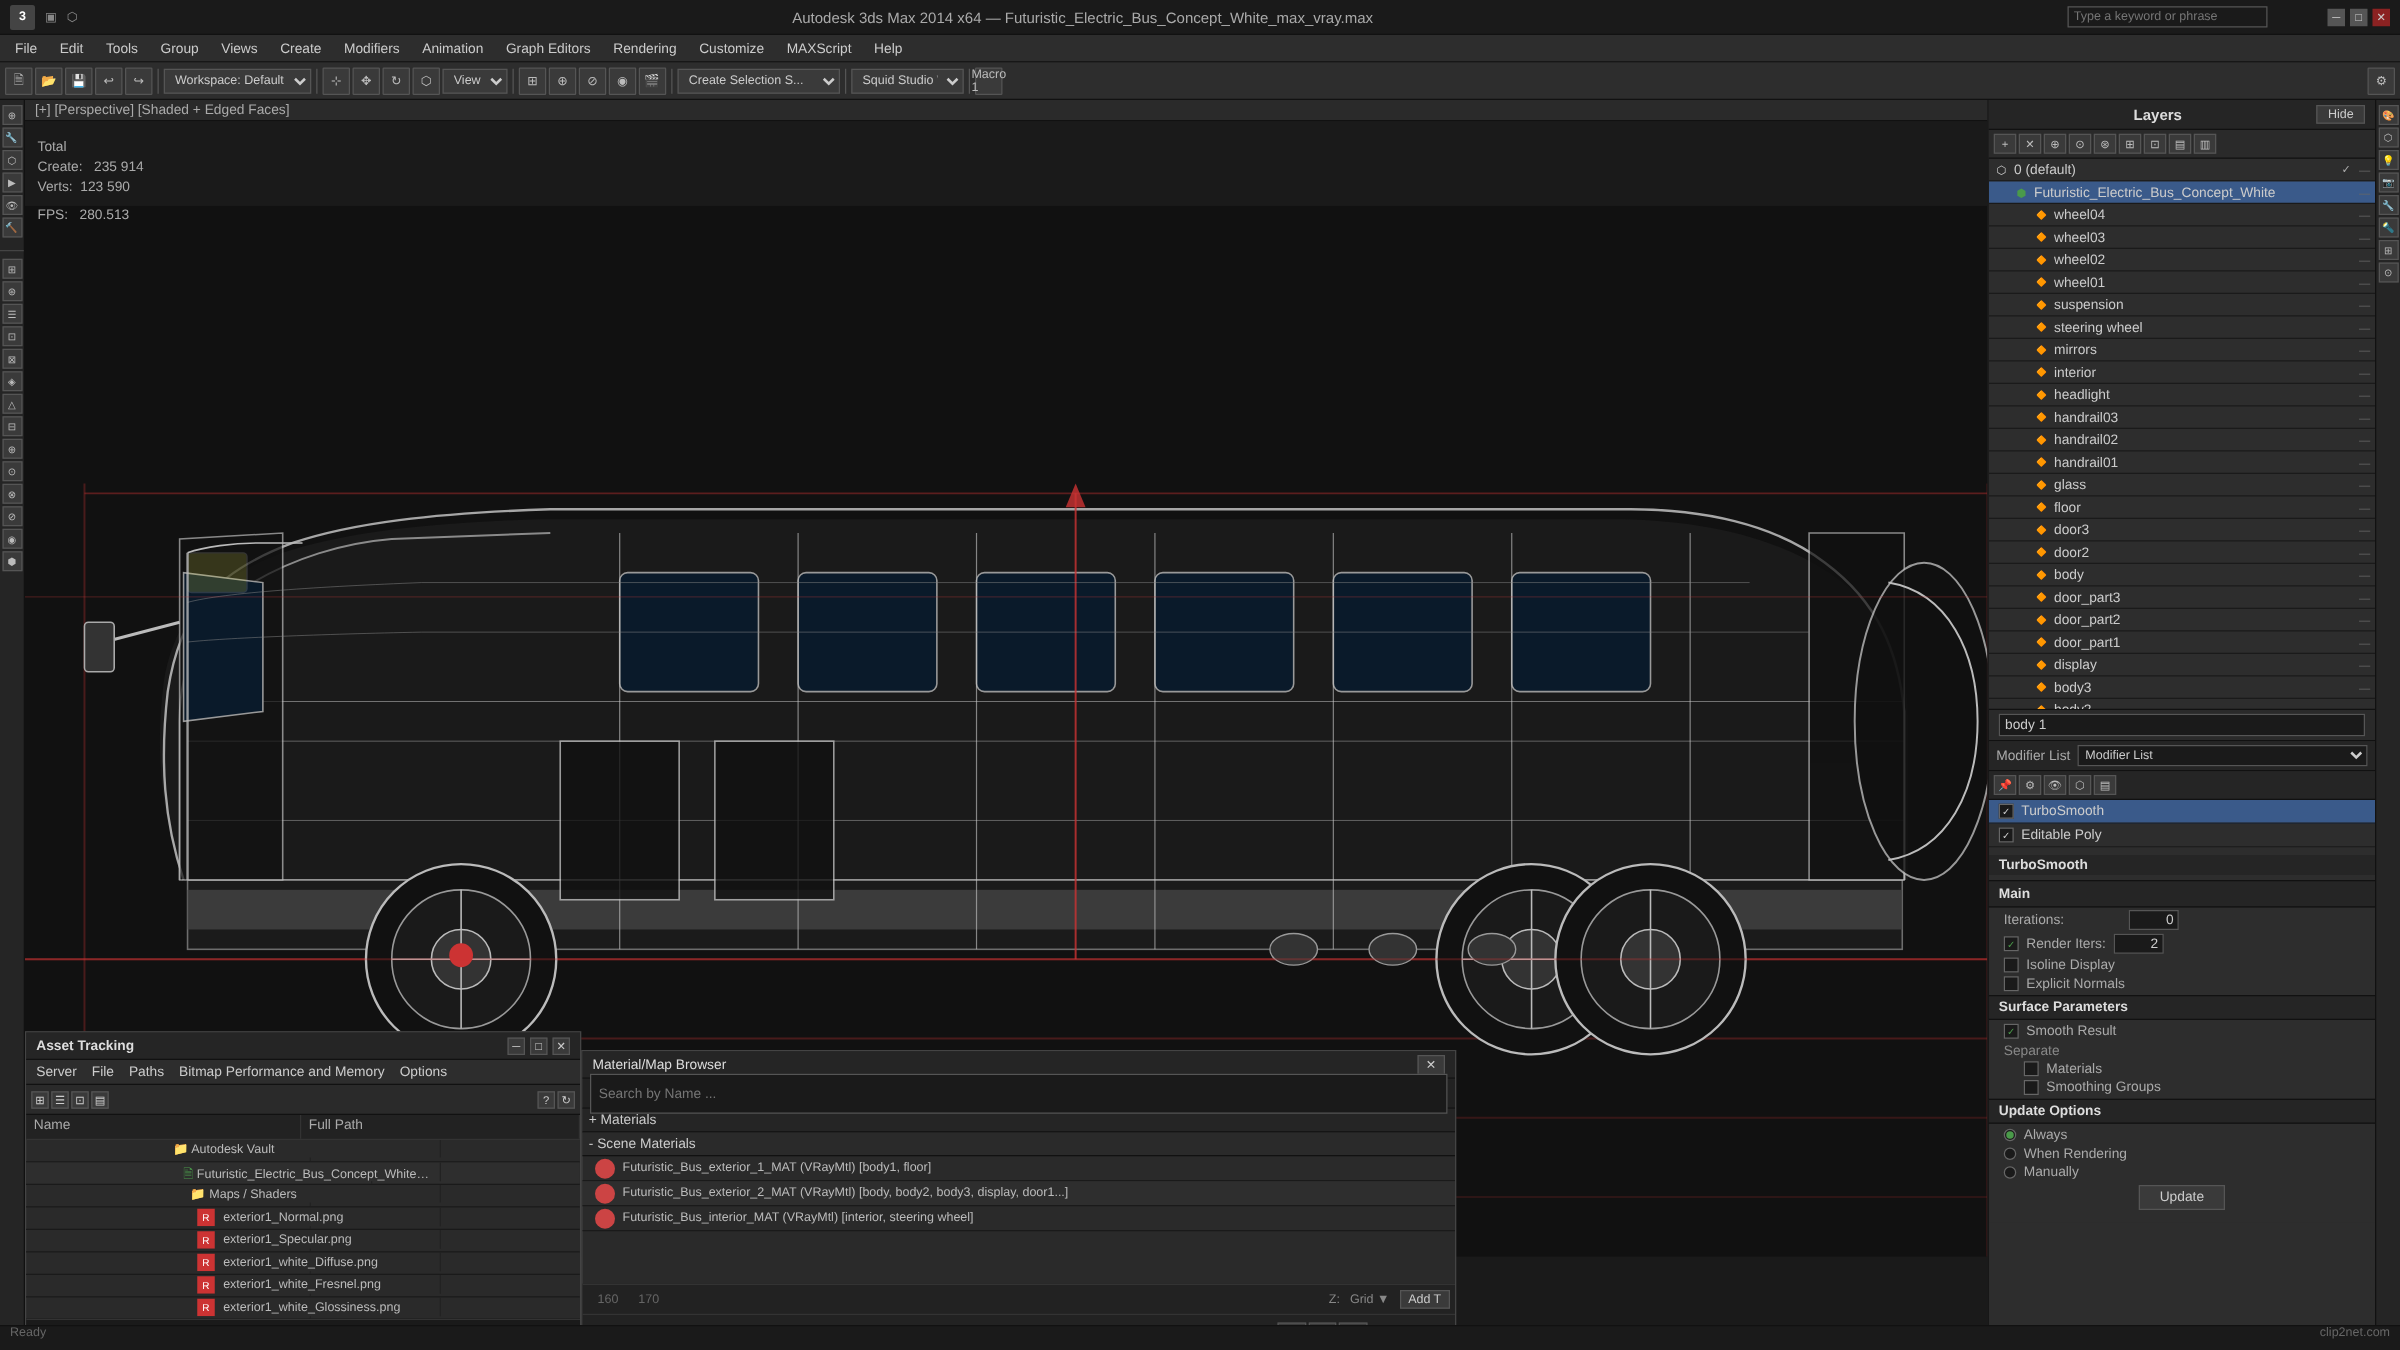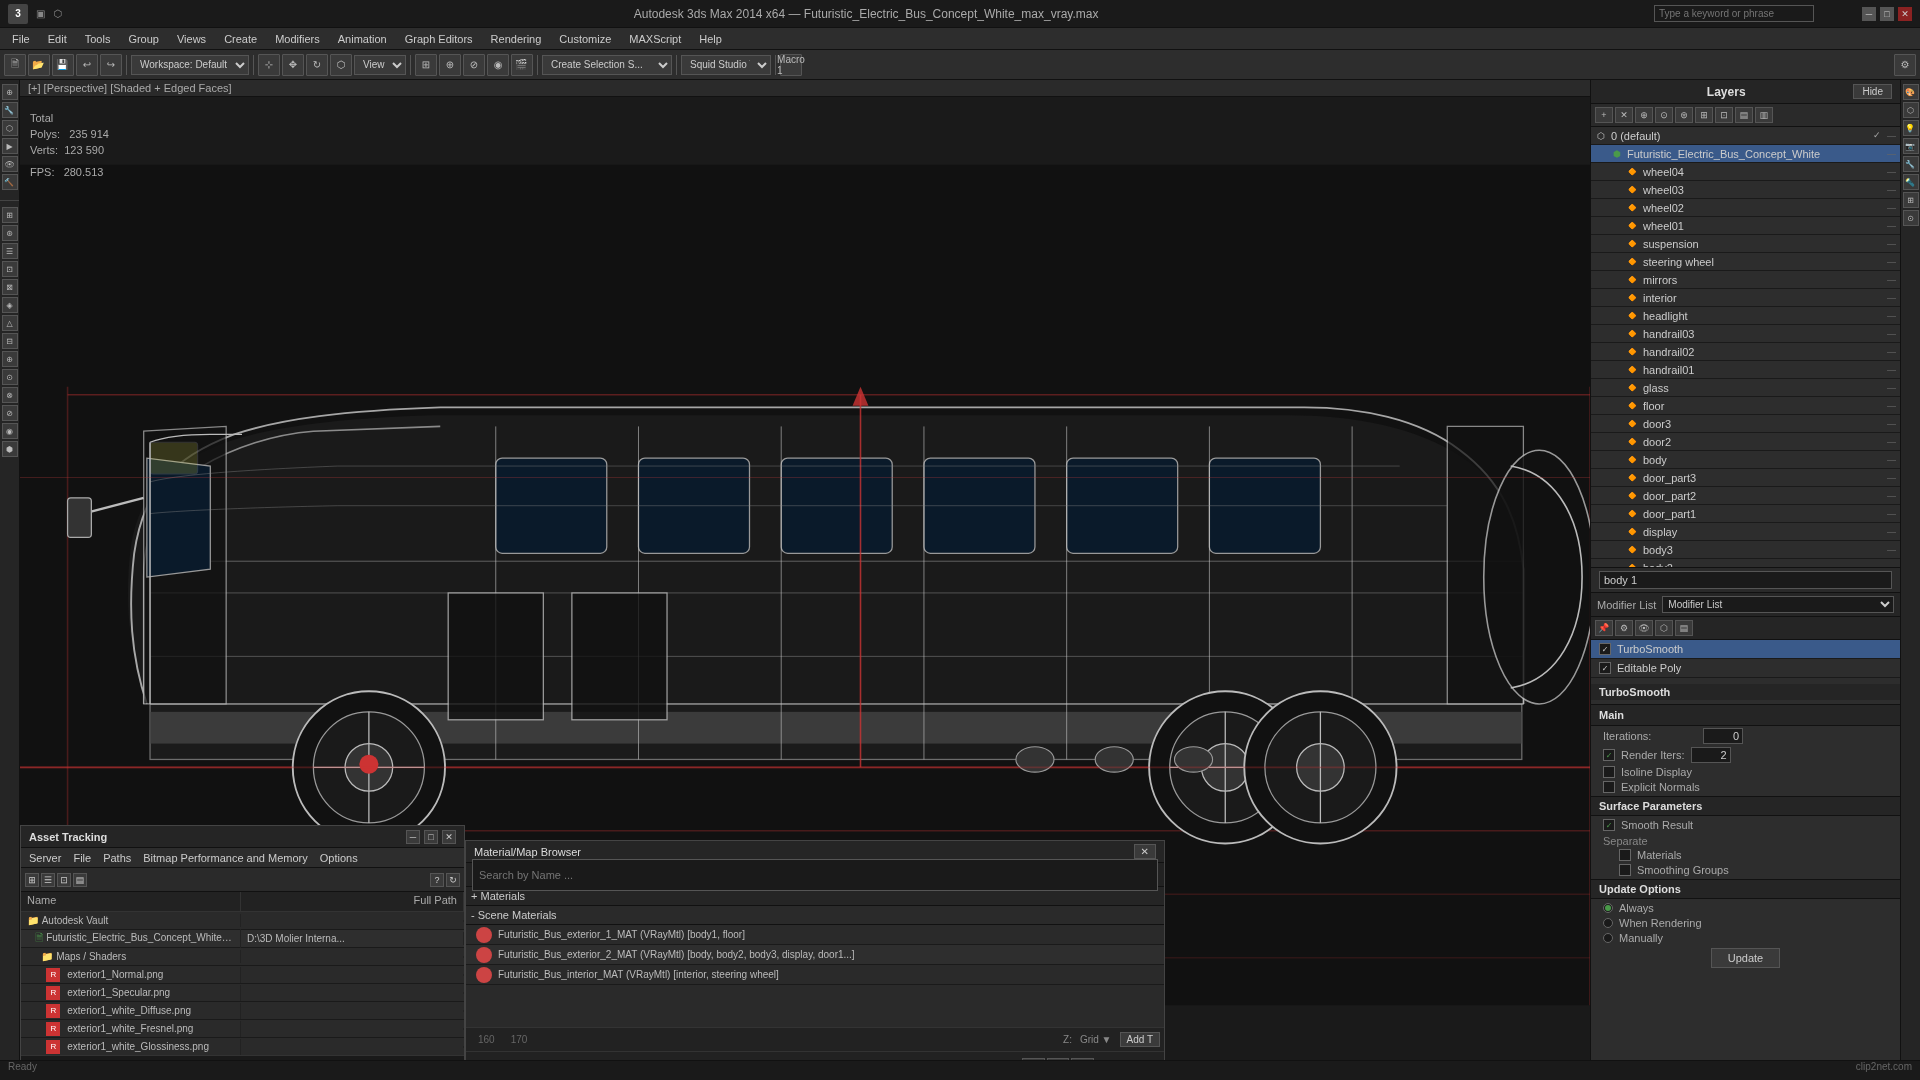--- a/index.html
+++ b/index.html
@@ -438,31 +438,32 @@
       border-bottom: 1px solid #333;
       height: 20px;
     }
     .at-col {
       padding: 2px 6px;
       font-size: 11px;
       color: #aaa;
       border-right: 1px solid #333;
     }
     .at-col:first-child { width: 220px; }
-    .at-col:last-child { flex: 1; text-align: right; }
+    .at-col:last-child { flex: 1; }
     .at-list {
       overflow-y: auto;
       height: calc(100% - 110px);
     }
     .at-row {
       display: flex;
       align-items: center;
       height: 18px;
       border-bottom: 1px solid #1a1a1a;
       cursor: pointer;
+      flex-direction: column;
     }
     .at-cell {
       padding: 1px 6px;
       font-size: 10px;
       color: #bbb;
       border-right: 1px solid #222;
       overflow: hidden;
       white-space: nowrap;
       text-overflow: ellipsis;
     }
@@ -732,21 +733,21 @@
 
   <div class="viewport-container">
 
     <div class="viewport-header">
       <span>[+] [Perspective] [Shaded + Edged Faces]</span>
     </div>
 
     <div class="viewport-stats">
       <div>Total</div>
       <div>
-        <span>Polys:</span>&nbsp;&nbsp;&nbsp;<span>235 914</span>
+        <span>Create:</span>&nbsp;&nbsp;&nbsp;<span>235 914</span>
       </div>
       <div>
         <span>Verts:</span>&nbsp;&nbsp;<span>123 590</span>
       </div>
       <div style="margin-top:6px;">
         <span>FPS:</span>&nbsp;&nbsp;&nbsp;<span>280.513</span>
       </div>
     </div>
 
     <div class="viewport-canvas">

